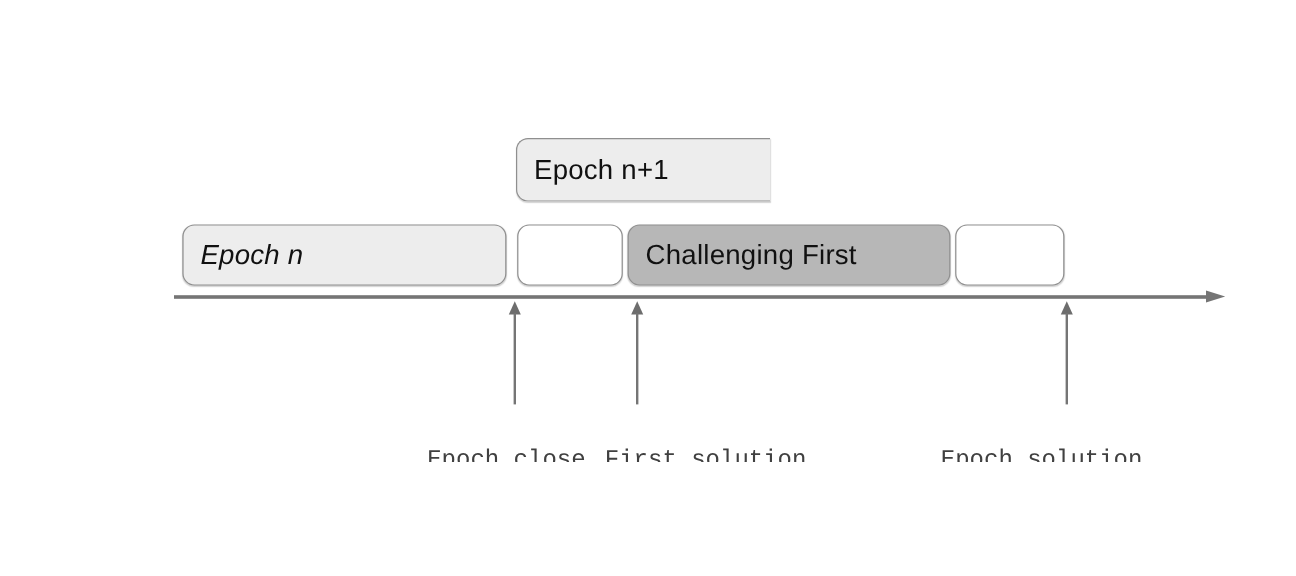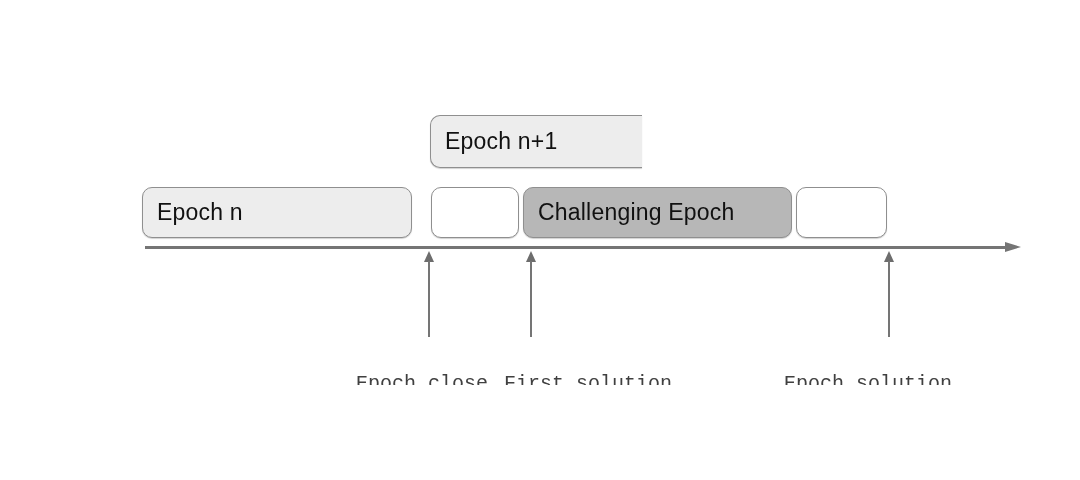--- a/index.html
+++ b/index.html
@@ -32,21 +32,21 @@
   }
   .light-fill { background: #ededed; }
   .white-fill { background: #ffffff; }
   .dark-fill  { background: #b7b7b7; }
 
   .epoch-next {
     left: 430px; top: 115px; width: 212px; height: 53px;
     border-right: none;
     border-radius: 10px 0 0 10px;
   }
-  .epoch-n     { left: 142px; top: 187px; width: 270px; height: 51px; }
+  .epoch-n     { left: 152px; top: 187px; width: 270px; height: 51px; font-style: italic; }
   .gap-one     { left: 431px; top: 187px; width: 88px;  height: 51px; }
   .challenging { left: 523px; top: 187px; width: 269px; height: 51px; }
   .gap-two     { left: 796px; top: 187px; width: 91px;  height: 51px; }
 
   
   .axis-line {
     position: absolute;
     left: 145px; top: 246px;
     width: 861px; height: 3px;
     background: #757575;
@@ -105,21 +105,21 @@
     <span class="box-label">Epoch n+1</span>
   </div>
 
   <div class="box light-fill epoch-n">
     <span class="box-label">Epoch n</span>
   </div>
 
   <div class="box white-fill gap-one"></div>
 
   <div class="box dark-fill challenging">
-    <span class="box-label">Challenging Epoch</span>
+    <span class="box-label">Challenging First</span>
   </div>
 
   <div class="box white-fill gap-two"></div>
 
   <div class="axis-line"></div>
   <div class="axis-head"></div>
 
   <div class="up-arrow arrow-1">
     <div class="head"></div>
     <div class="shaft"></div>

